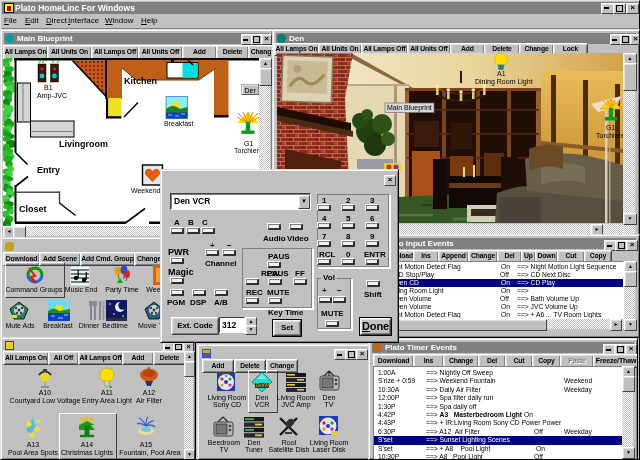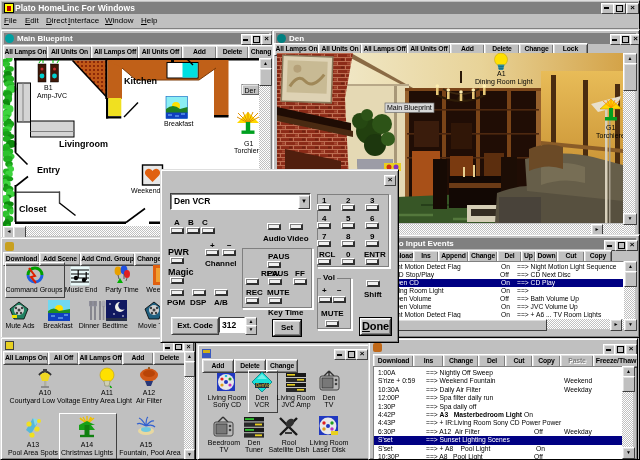--- a/index.html
+++ b/index.html
@@ -881,20 +881,21 @@
 <circle cx="7" cy="15" r="1.7" fill="#e0a020"></circle>
       <circle cx="15" cy="15" r="1.7" fill="#c030c0"></circle>
 <rect x="14" y="17" width="7" height="4" fill="#e8d020"></rect>
 </svg>
 
 <div class="ico" style="left:108px;top:94px;width:46px">Living Room<br>Laser Disk</div>
 </div>
 
 <div class="win" style="left:368px;top:338px;width:268px;height:120px">
 
+<div class="tb"><span style="margin-left:13px">Plato Timer Events</span></div>
 
 <div class="abs" style="left:4px;top:4px;width:9px;height:9px;background:#c06818;border-radius:2px"></div>
 
 <div class="cap" style="left:234px;top:5px;width:10px;height:9px">
       <span style="position:absolute;left:2px;top:4px;width:5px;height:2px;background:#000"></span>
     </div>
 
 <div class="cap" style="left:245px;top:5px;width:10px;height:9px">
       <span style="position:absolute;left:2px;top:1px;width:5px;height:5px;border:1px solid #000"></span>
     </div>

